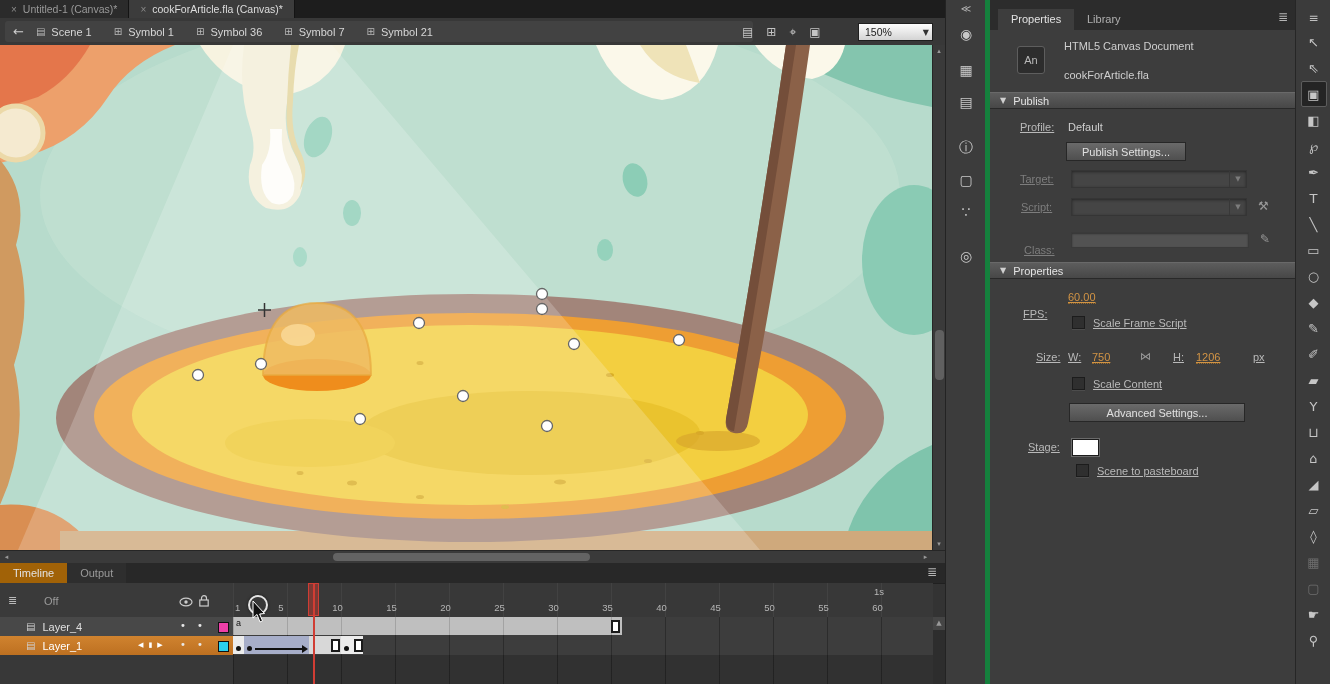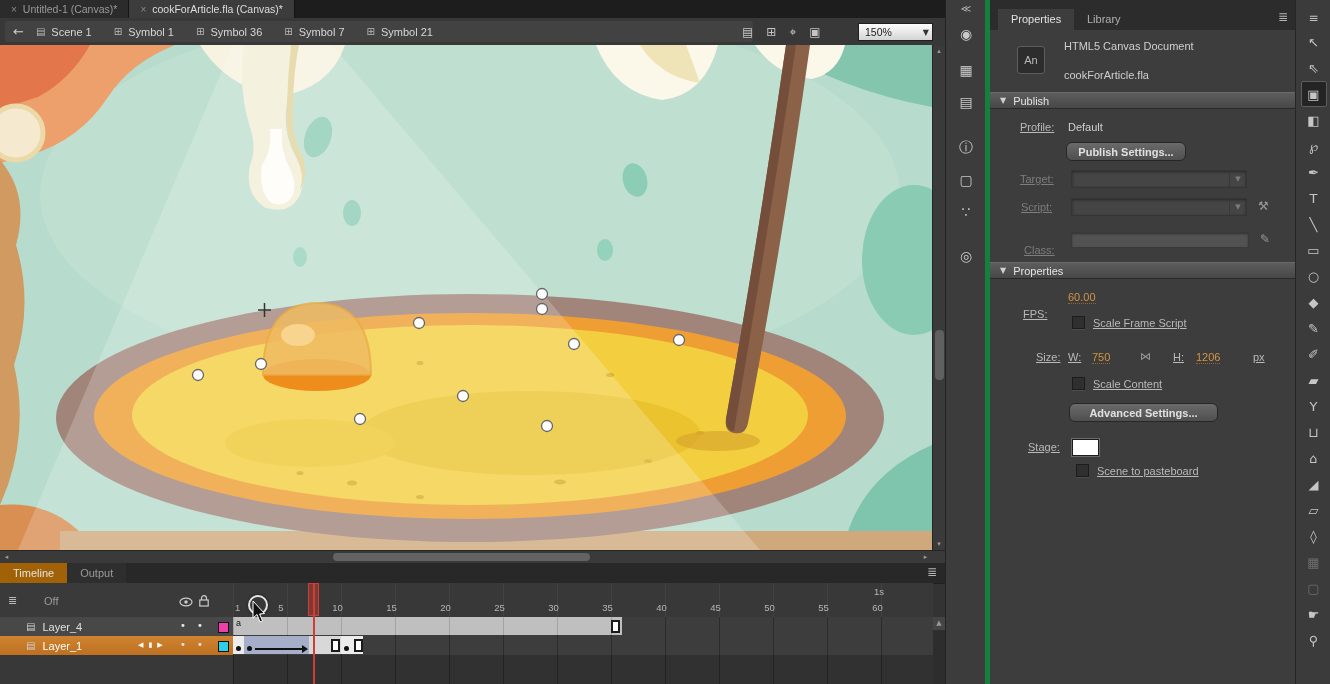--- a/index.html
+++ b/index.html
@@ -108,23 +108,23 @@
     border-radius:3px;display:flex;align-items:center;justify-content:center;color:#b9b9b9;font-size:11px;}
   .doc-type{position:absolute;left:74px;top:40px;color:#cfcfcf;}
   .doc-file{position:absolute;left:74px;top:69px;color:#cfcfcf;}
   .sec-header{position:absolute;left:0;width:310px;height:17px;background:linear-gradient(#5d5d5d,#474747);
     border-top:1px solid #696969;border-bottom:1px solid #292929;display:flex;align-items:center;gap:7px;
     padding-left:10px;color:#e4e4e4;box-sizing:border-box;}
   .sec-header .tri{font-size:8px;color:#d0d0d0;}
   .plabel{color:#b9b9b9;text-decoration:underline;}
   .plabel.disabled{color:#7d7d7d;}
   .pvalue{color:#cfcfcf;}
-  .hot{color:#d29445;border-bottom:1px dotted #93682c;}
-  .pbtn{position:absolute;height:19px;background:linear-gradient(#6a6a6a,#4f4f4f);border:1px solid #272727;border-radius:6px;
-    color:#e0e0e0;display:flex;align-items:center;justify-content:center;font-size:11px;box-sizing:border-box;font-weight:bold;}
+  .hot{color:#d29445;border-bottom:1px dotted #93682c;text-decoration:underline;}
+  .pbtn{position:absolute;height:19px;background:linear-gradient(#6a6a6a,#4f4f4f);border:1px solid #272727;border-radius:0;
+    color:#e0e0e0;display:flex;align-items:center;justify-content:center;font-size:11px;box-sizing:border-box;}
   .dropdown{position:absolute;height:18px;background:#454545;border:1px solid #353535;box-shadow:inset 0 1px 3px rgba(0,0,0,0.45);box-sizing:border-box;}
   .dropdown .dd-cap{position:absolute;right:0;top:0;width:16px;height:16px;border-left:1px solid #383838;
     display:flex;align-items:center;justify-content:center;font-size:7px;color:#7c7c7c;}
   .txtfield{position:absolute;height:16px;background:#525252;border:1px solid #3a3a3a;box-shadow:inset 0 1px 2px rgba(0,0,0,0.4);box-sizing:border-box;}
   .checkbox{width:11px;height:11px;background:#2f2f2f;border:1px solid #1c1c1c;box-shadow:0 1px 0 rgba(255,255,255,0.08);display:inline-block;}
   .check-row{position:absolute;display:flex;align-items:center;gap:8px;}
   .tool-mini{color:#9a9a9a;font-size:12px;position:absolute;}
   .stage-swatch{position:absolute;width:25px;height:15px;border:1px solid #1c1c1c;box-shadow:0 0 0 1px #6a6a6a;}
 
   
@@ -428,21 +428,21 @@
     <span class="abs glyph" style="left:150px;top:350px;color:#9a9a9a">⋈</span>
     <span class="abs plabel" style="left:183px;top:351px">H:</span>
     <span class="abs hot" style="left:206px;top:351px">1206</span>
     <span class="abs plabel" style="left:263px;top:351px">px</span>
 
     <div class="check-row" style="left:82px;top:377px">
       <span class="checkbox"></span>
       <span class="plabel">Scale Content</span>
     </div>
 
-    <div class="pbtn" style="left:79px;top:403px;width:149px">Advanced Settings...</div>
+    <div class="pbtn" style="left:79px;top:403px;width:176px">Advanced Settings...</div>
 
     <span class="abs plabel" style="left:38px;top:441px">Stage:</span>
     <span class="stage-swatch" style="left: 82px; top: 439px; background-color: rgb(255, 255, 255);"></span>
 
     <div class="check-row" style="left:86px;top:464px">
       <span class="checkbox"></span>
       <span class="plabel">Scene to pasteboard</span>
     </div>
   </div>
 

